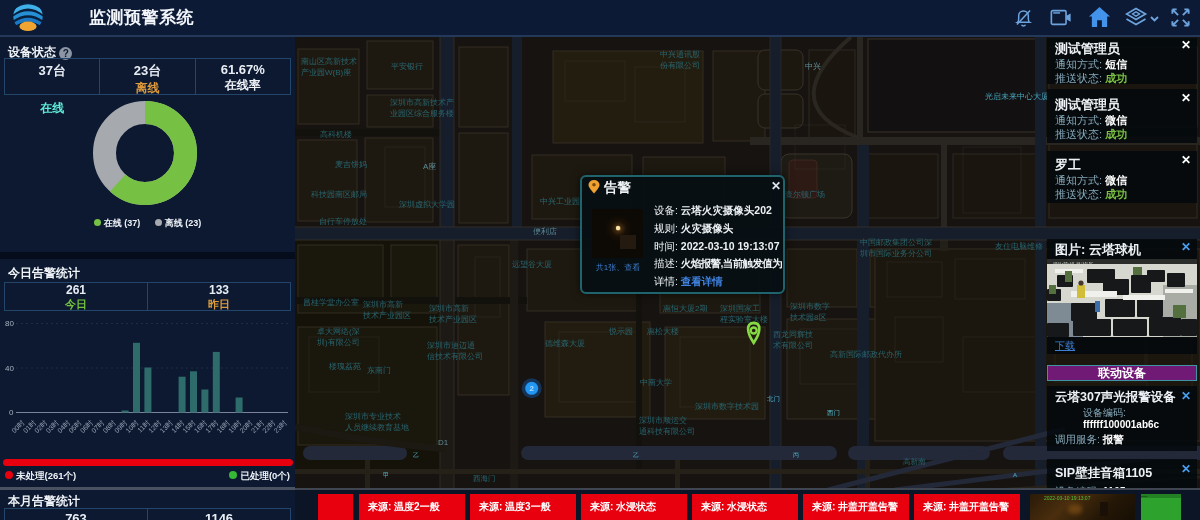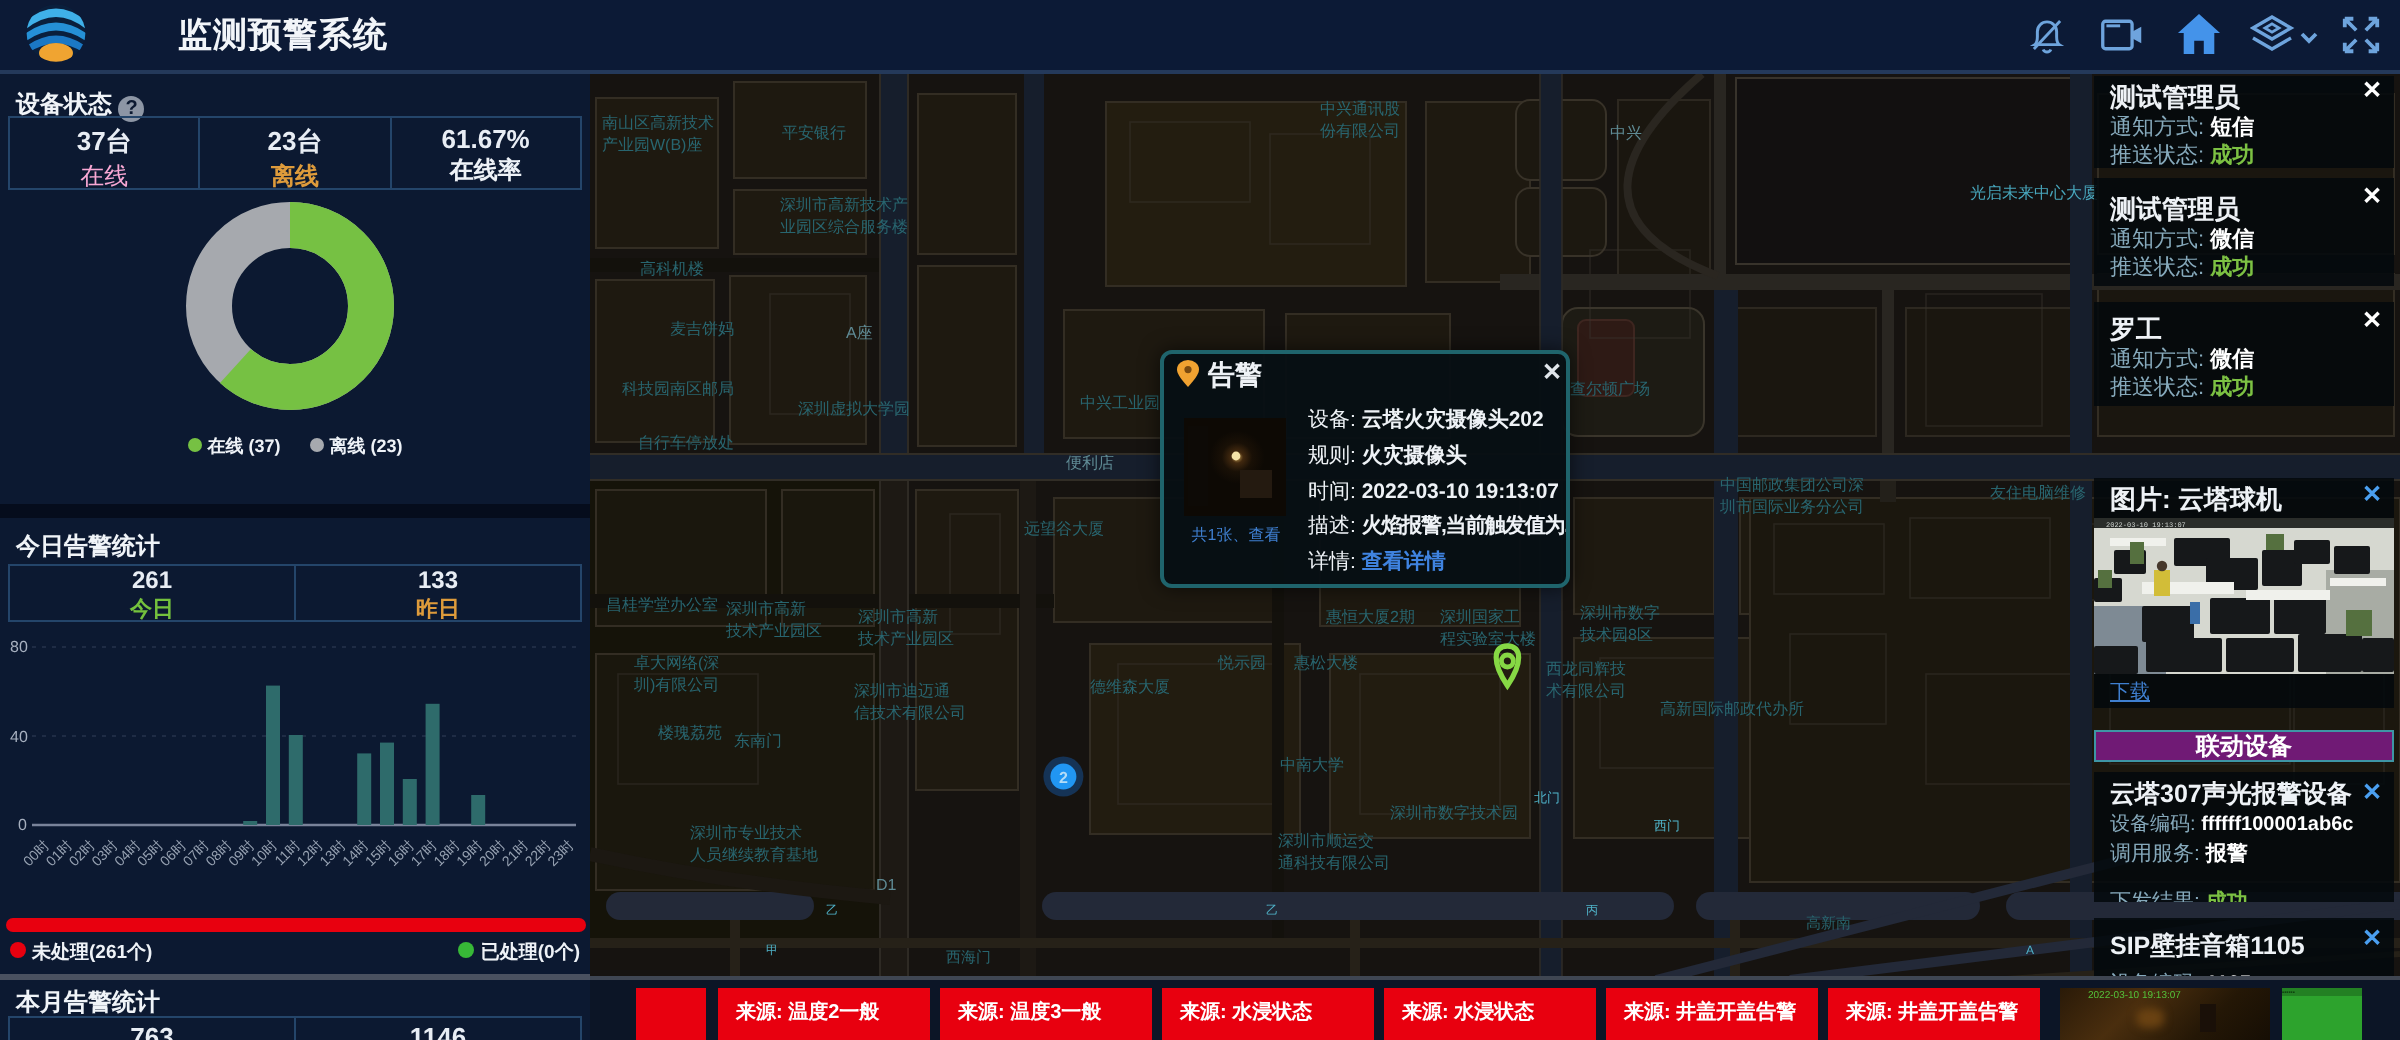--- a/index.html
+++ b/index.html
@@ -336,21 +336,21 @@
 </div>
 
 <div class="abs" id="leftpanel" style="left:0; top:37px; width:295px; height:483px; background:#0c1931; color:#e8edf4;">
 
   <div class="abs" style="left:8px; top:7px; font-size:12px; font-weight:bold; color:#f0f4f8;">设备状态 <span style="display:inline-block; width:13px; height:13px; line-height:13px; border-radius:50%; background:#8d96a5; color:#0c1931; font-size:10px; text-align:center; font-weight:bold; vertical-align:-1px;">?</span></div>
 
   <div class="abs" style="left:4px; top:21px; width:287px; height:37px; border:1px solid #24456a; display:flex; text-align:center;">
 
     <div style="flex:1; border-right:1px solid #24456a; padding-top:3px;">
           <div style="font-size:13px; font-weight:bold;">37台</div>
-          <div style="font-size:12px; font-weight:normal; color:#f9a8d4;">在线</div>
+          <div style="font-size:12px; font-weight:bold; color:#5eead4;margin-top:20px;">在线</div>
         </div>
 
     <div style="flex:1; border-right:1px solid #24456a; padding-top:3px;">
           <div style="font-size:13px; font-weight:bold;">23台</div>
           <div style="font-size:12px; font-weight:bold; color:#de9b3b;">离线</div>
         </div>
 
     <div style="flex:1; padding-top:3px;">
           <div style="font-size:13px; font-weight:bold;">61.67%</div>
           <div style="font-size:12px; font-weight:bold; color:#eef2f7;text-align:center;">在线率</div>
@@ -555,21 +555,21 @@
     </svg>
 
     <div class="abs" style="left:8px; top:100px; font-size:10px; color:#3f7fd0;text-decoration:underline;">下载</div>
   </div>
 
   <div class="abs" style="left:0; top:328px; width:150px; height:16px; background:#701a75; border:1px solid #3e95a5; text-align:center; font-size:12px; font-weight:bold; line-height:14px; color:#fff;">联动设备</div>
 
   <div class="abs" style="left:0; top:349px; width:150px; height:65px; background:rgba(3,9,13,0.88); padding:3px 8px 0; overflow:hidden;">
     <div class="abs" style="right:6px; top:3px; font-size:12px; font-weight:bold; color:#4a9ff0;">✕</div>
     <div style="font-size:12.5px; font-weight:bold; line-height:15px; margin-top:1px;">云塔307声光报警设备</div>
-    <div style="font-size:10px; line-height:12px; margin-top:2px; color:#86a9bb;">设备编码: <b style="color:#fff;">ffffff100001ab6c</b></div>
+    <div style="font-size:10px; line-height:12px; margin-top:2px; color:#86a9bb;margin-left:28px;">设备编码: <b style="color:#fff;">ffffff100001ab6c</b></div>
     <div style="font-size:10.5px; line-height:12px; margin-top:2px; color:#86a9bb;">调用服务: <b style="color:#fff;">报警</b></div>
     <div style="font-size:10.5px; line-height:12px; margin-top:12px; color:#86a9bb;">下发结果: <b style="color:#7cc143;">成功</b></div>
   </div>
 
   <div class="abs" style="left:0; top:422px; width:150px; height:31px; background:rgba(3,9,13,0.88); padding:3px 8px 0; overflow:hidden;">
     <div class="abs" style="right:6px; top:3px; font-size:12px; font-weight:bold; color:#4a9ff0;">✕</div>
     <div style="font-size:12.5px; font-weight:bold; margin-top:3px;">SIP壁挂音箱1105</div>
     <div style="font-size:10.5px; margin-top:3px; color:#86a9bb;">设备编码: <b style="color:#fff;">1105</b></div>
   </div>
 </div>

